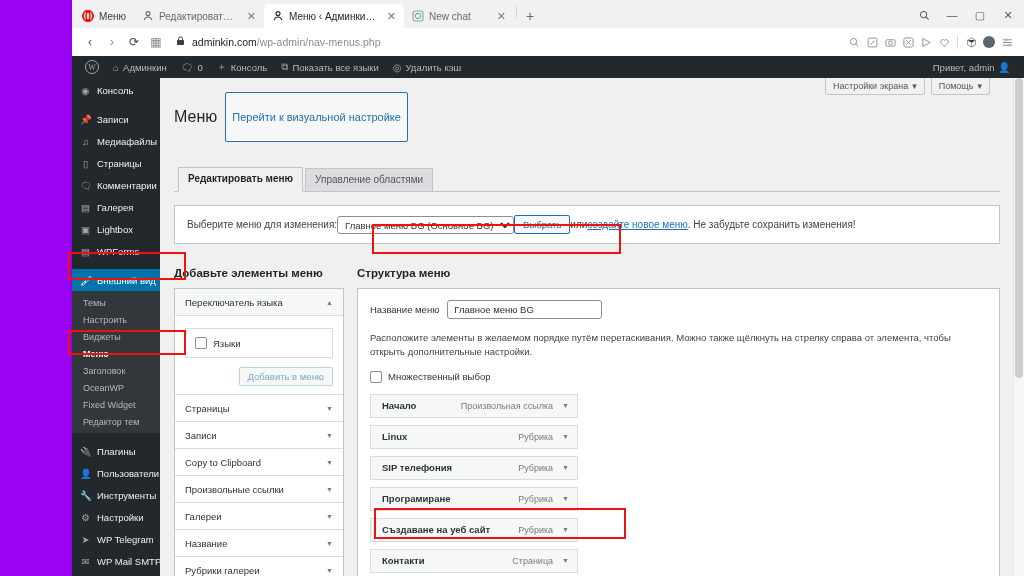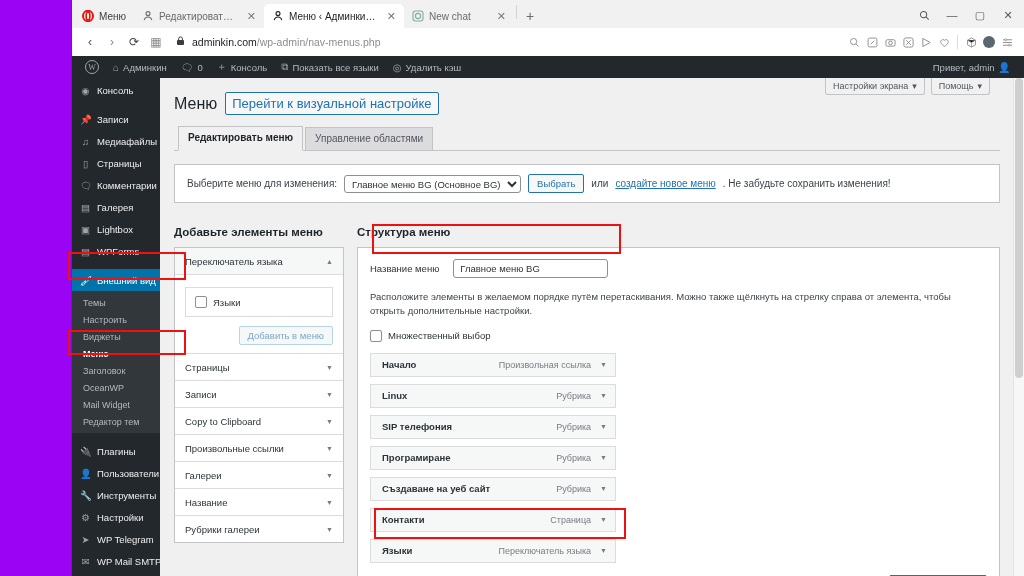--- a/index.html
+++ b/index.html
@@ -73,27 +73,27 @@
   
   .wrap{flex:1;background:#f0f0f1;position:relative;overflow:hidden;}
   .scroller{position:absolute;inset:0;right:10px;padding:9px 14px 0 14px;box-sizing:border-box;}
   .scrollbar{position:absolute;top:0;right:0;width:10px;height:100%;background:#f7f7f7;border-left:1px solid #e4e4e4;}
   .scrollthumb{position:absolute;top:0;left:1px;width:8px;height:300px;background:#cfcfcf;border-radius:4px;}
 
   .screenopts{position:absolute;top:0;right:24px;display:flex;gap:6px;}
   .sobtn{background:#f1f1f1;border:1px solid #c3c4c7;border-top:none;border-radius:0 0 3px 3px;font-size:9px;color:#50575e;padding:3px 7px;display:flex;align-items:center;gap:4px;}
 
   h1.pagetitle{font-size:16px;font-weight:400;color:#1d2327;margin:5px 0 0;display:flex;align-items:center;gap:8px;}
-  .titlebtn{font-size:13px;color:#2271b1;border:1px solid #2271b1;background:#f6f7f7;border-radius:2px;padding:3px 6px;}
-
-  .tabsrow{display:flex;align-items:flex-end;margin-top:11px;border-bottom:1px solid #c3c4c7;padding-left:4px;}
+  .titlebtn{font-size:11px;color:#2271b1;border:1px solid #2271b1;background:#f6f7f7;border-radius:2px;padding:18px 6px;}
+
+  .tabsrow{display:flex;align-items:flex-end;margin-top:25px;border-bottom:1px solid #c3c4c7;padding-left:4px;}
   .navtab{font-size:10px;color:#50575e;background:#dcdcde;border:1px solid #c3c4c7;border-bottom:none;padding:6px 9px;margin-right:2px;line-height:1;}
   .navtab.active{background:#f0f0f1;color:#1d2327;font-weight:bold;border-bottom:1px solid #f0f0f1;margin-bottom:-1px;padding-bottom:7px;}
 
-  .selbox{margin-top:13px;background:#fff;border:1px solid #c3c4c7;padding:9px 12px;display:flex;align-items:center;gap:7px;font-size:10px;color:#3c434a;}
+  .selbox{margin-top:13px;background:#fff;border:1px solid #c3c4c7;padding:9px 12px;display:flex;align-items:center;font-size:10px;color:#3c434a;}
   .selbox select{font-size:9.5px;padding:2px 3px;border:1px solid #8c8f94;border-radius:3px;background:#fff;color:#2c3338;height:18px;}
   .btn-sec{font-size:9.5px;color:#2271b1;border:1px solid #2271b1;background:#f6f7f7;border-radius:2px;padding:3px 8px;}
   .lnk{color:#2271b1;text-decoration:underline;}
 
   .cols{display:flex;gap:13px;margin-top:23px;align-items:flex-start;}
   .colL{width:170px;flex:0 0 170px;}
   .colR{flex:1;}
   .colhead{font-size:11.5px;font-weight:bold;color:#1d2327;margin-bottom:9px;}
 
   .accbox{border:1px solid #c3c4c7;background:#fff;}
@@ -102,27 +102,27 @@
   .accrow.open{background:#f6f7f7;}
   .caret{font-size:7px;color:#787c82;}
   .accbody{padding:12px 10px 8px;background:#fff;border-bottom:1px solid #dcdcde;}
   .chkpanel{border:1px solid #dcdcde;padding:8px 9px;}
   .chkline{display:flex;align-items:center;gap:6px;font-size:9.5px;color:#2c3338;}
   .cbox{width:10px;height:10px;border:1px solid #8c8f94;border-radius:2px;background:#fff;display:inline-block;flex:0 0 10px;}
   .addrow{display:flex;justify-content:flex-end;margin-top:9px;}
   .addbtn{font-size:9.5px;color:#7aa9cc;border:1px solid #b6d4e8;background:#f6f7f7;border-radius:2px;padding:3px 8px;}
 
   .structbox{background:#fff;border:1px solid #c3c4c7;padding:11px 12px 10px;}
-  .namerow{display:flex;align-items:center;gap:14px;font-size:9.5px;color:#2c3338;}
+  .namerow{display:flex;align-items:center;gap:8px;font-size:9.5px;color:#2c3338;}
   .nameinput{width:155px;height:19px;border:1px solid #8c8f94;border-radius:3px;padding:0 6px;font-size:9.5px;color:#2c3338;font-family:"Liberation Sans",sans-serif;background:#fff;box-sizing:border-box;}
   .helptext{font-size:9.5px;color:#3c434a;line-height:1.45;margin-top:12px;}
   .bulkrow{display:flex;align-items:center;gap:6px;margin-top:12px;font-size:9.5px;color:#2c3338;}
 
   .items{margin-top:11px;}
-  .item{display:flex;align-items:center;justify-content:space-between;height:24px;border:1px solid #dcdcde;background:#f6f7f7;margin-bottom:7px;padding:0 8px 0 11px;width:246px;box-sizing:border-box;}
+  .item{display:flex;align-items:center;justify-content:space-between;height:24px;border:1px solid #dcdcde;background:#f6f7f7;margin-bottom:7px;padding:0 8px 0 11px;width:208px;box-sizing:border-box;}
   .item .iname{font-size:9.5px;color:#2c3338;font-weight:bold;}
   .item .right{display:flex;align-items:center;gap:9px;}
   .item .itype{font-size:9px;color:#787c82;}
   .item .icar{font-size:7px;color:#787c82;}
 
   .footer{display:flex;align-items:center;justify-content:space-between;margin-top:12px;padding-bottom:12px;}
   .del{font-size:9.5px;color:#b32d2e;text-decoration:underline;}
   .primary{background:#2271b1;color:#fff;font-size:9.5px;border:1px solid #2271b1;border-radius:2px;padding:5px 11px;}
 
   
@@ -343,21 +343,21 @@
             <span>Внешний вид</span>
           </div>
 
           <div class="submenu">
             <div class="sub">Темы</div>
             <div class="sub">Настроить</div>
             <div class="sub">Виджеты</div>
             <div class="sub cur">Меню</div>
             <div class="sub">Заголовок</div>
             <div class="sub">OceanWP</div>
-            <div class="sub">Mail Widget</div>
+            <div class="sub">Fixed Widget</div>
             <div class="sub">Редактор тем</div>
           </div>
 
           <div class="migap"></div>
           <div class="mi">
             <span class="ic">🔌</span>
             <span>Плагины</span>
           </div>
           <div class="mi">
             <span class="ic">👤</span>

